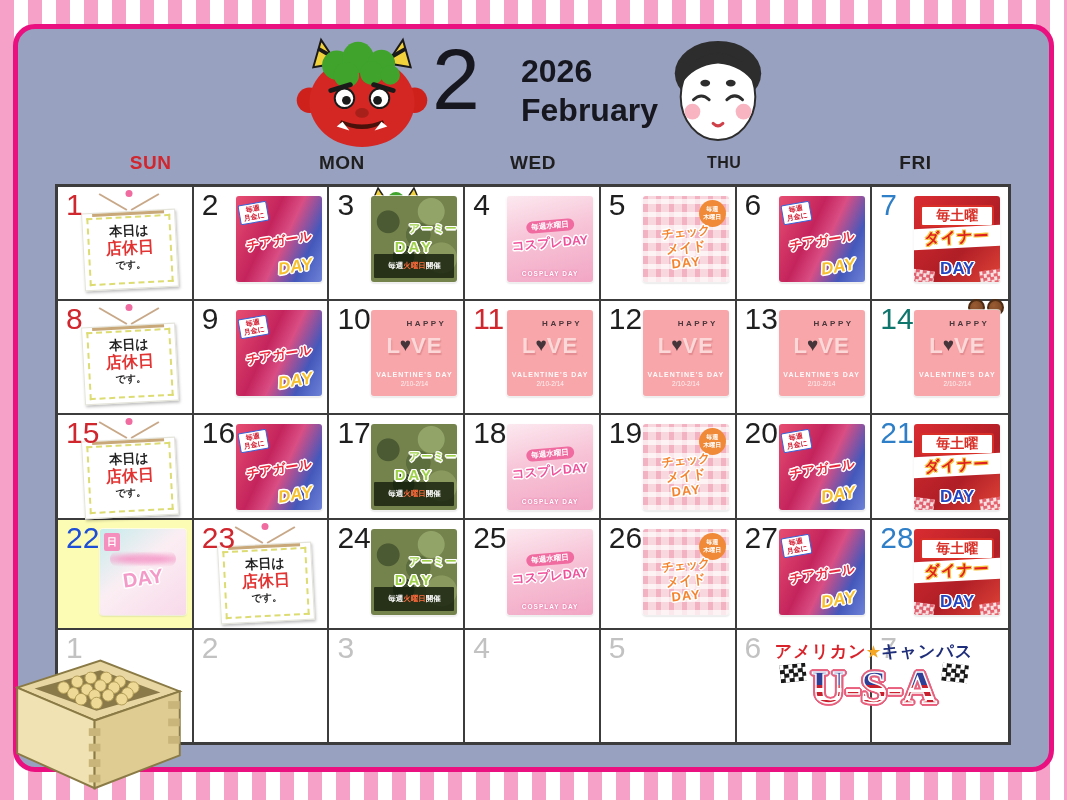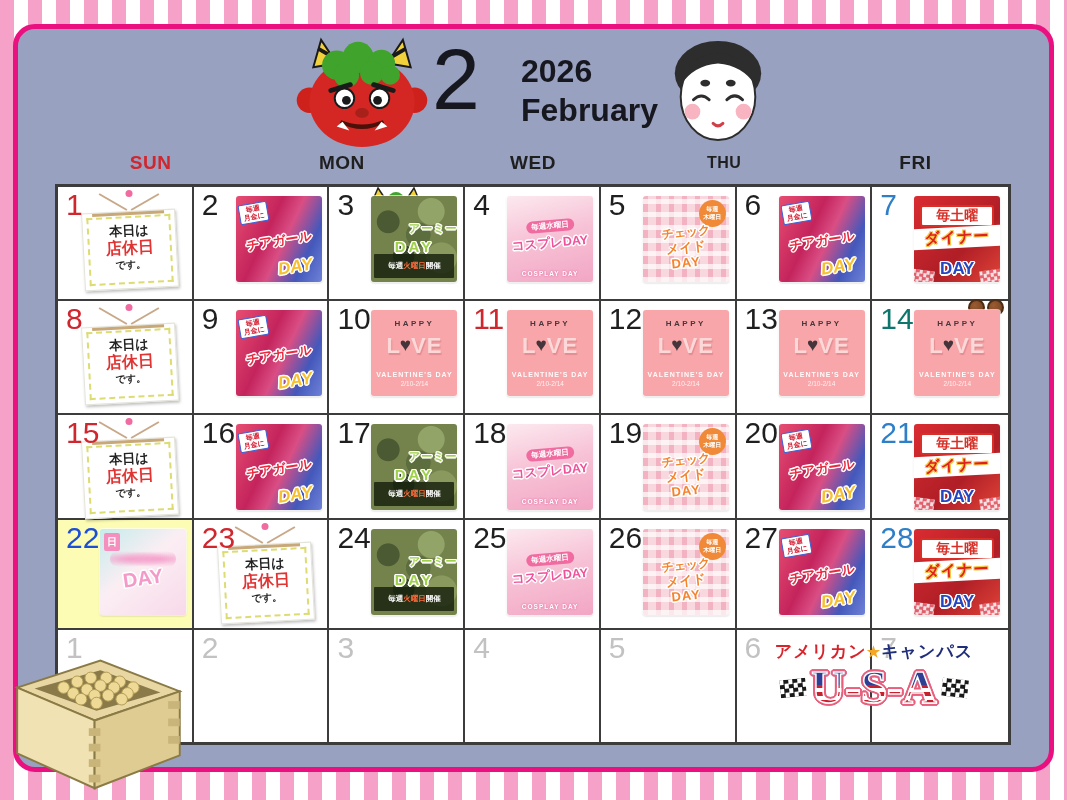--- a/index.html
+++ b/index.html
@@ -88,21 +88,21 @@
   .dtitle{font-size:15px;font-weight:bold;color:#df2020;letter-spacing:1px;
           text-shadow:-1px -1px 0 #f7c948,1px -1px 0 #f7c948,-1px 1px 0 #f7c948,1px 1px 0 #f7c948;}
   .dday{position:absolute;bottom:3px;width:100%;text-align:center;font-size:17px;font-weight:bold;color:#2446c0;}
   .chk{position:absolute;width:22px;height:14px;background:repeating-conic-gradient(#e86a7a 0% 25%,#fff 0% 50%);
        background-size:7px 7px;opacity:.85;}
   .chk.l{left:-2px;bottom:-2px;transform:rotate(8deg);}
   .chk.r{right:-2px;bottom:-2px;transform:rotate(-8deg);}
 
   .p-val{background:#f8a6a9;}
   .vhappy{position:absolute;top:9px;width:100%;text-align:center;font-size:8px;font-weight:bold;
-          letter-spacing:2.5px;color:#4a373b;}
+          letter-spacing:2.5px;color:#4a373b;margin-left:12px;}
   .vlove{position:absolute;top:23px;width:100%;display:flex;align-items:center;justify-content:center;
          font-size:22px;font-weight:bold;color:#fcd9d8;letter-spacing:1px;
          text-shadow:1px 1.5px 1px #e38d92;}
   .vheart{color:#45353a;font-size:19px;margin:0 -1px;position:relative;top:-1px;text-shadow:none;}
   .vline{position:absolute;bottom:18px;width:100%;text-align:center;font-size:7px;font-weight:bold;
          color:#fff;letter-spacing:1px;opacity:.95;}
   .vdates{position:absolute;bottom:9px;width:100%;text-align:center;font-size:6.5px;color:#fff;opacity:.85;}
 
   .p-sun22{background:linear-gradient(140deg,#c5ecec,#fbeef3 45%,#f8d9ea);}
   .p-sun22::before{content:"";position:absolute;top:22px;left:10px;right:10px;height:16px;border-radius:8px;
@@ -135,21 +135,21 @@
 
   
   .masu{position:absolute;left:0;top:645px;width:195px;height:150px;z-index:6;}
 
   
   .usa{position:absolute;left:740px;top:642px;width:268px;height:106px;z-index:6;text-align:center;font-family:Liberation Serif, serif;}
   .brand{font-size:17px;font-weight:bold;letter-spacing:1px;line-height:1.2;}
   .b-red{color:#d8232a;}
   .b-star{color:#f5a623;font-size:15px;}
   .b-blue{color:#1f2e7a;}
-  .usarow{display:flex;align-items:center;justify-content:center;gap:5px;margin-top:2px;}
+  .usarow{display:flex;justify-content:center;gap:5px;margin-top:2px;}
   .usatext{font-size:47px;font-weight:bold;line-height:1;letter-spacing:0;
     background-image:linear-gradient(180deg,#303f96 0%,#303f96 44%,#c8202e 44%,#c8202e 52%,#ffffff 52%,#ffffff 60%,
       #c8202e 60%,#c8202e 68%,#ffffff 68%,#ffffff 76%,#c8202e 76%,#c8202e 84%,#ffffff 84%,#ffffff 92%,#c8202e 92%);
     -webkit-background-clip:text;background-clip:text;color:transparent;-webkit-text-stroke:1.5px #fff;
     filter:drop-shadow(1px 1px 0 #e8607e) drop-shadow(-1px 1px 0 #e8607e) drop-shadow(1px -1px 0 #e8607e) drop-shadow(-1px -1px 0 #e8607e);}
   .chkflag{width:26px;height:18px;background:repeating-conic-gradient(#1a1a1a 0% 25%,#fff 0% 50%);background-size:9px 9px;}
   .chkflag.left{transform:rotate(-6deg);}
   .chkflag.right{transform:rotate(6deg);}
 </style>
 </head>

